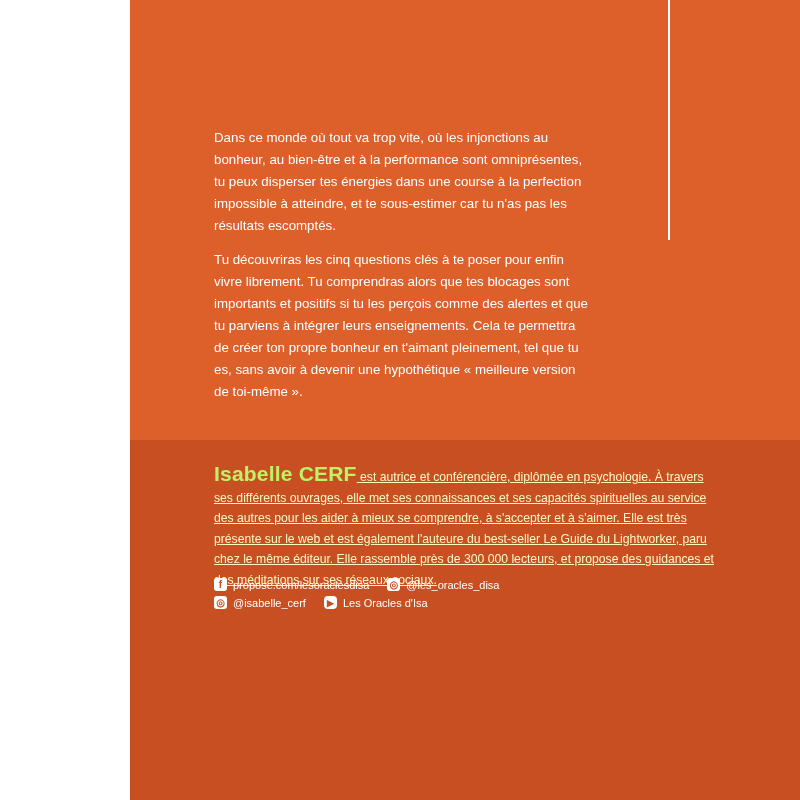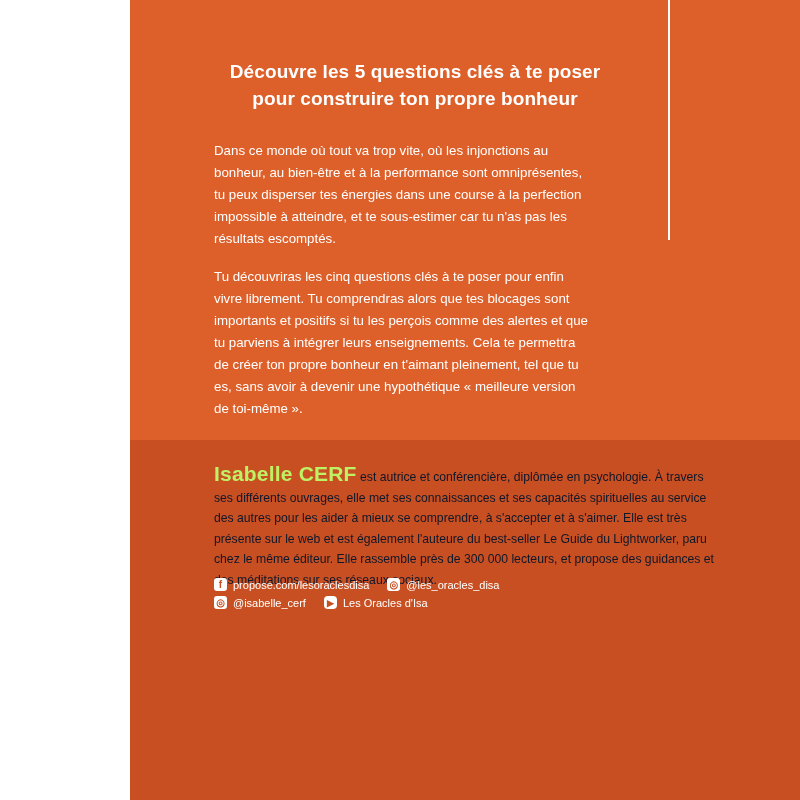--- a/index.html
+++ b/index.html
@@ -60,21 +60,21 @@
   .body-copy {
     position: absolute;
     left: 214px;
     top: 124px;
     width: 378px;
     color: #ffffff;
     font-size: 13.3px;
     line-height: 22px;
   }
   .body-copy p {
-    margin: 16px 0 12px 0;
+    margin: 3px 0 12px 0;
     text-align: left;
   }
 
   
   .author-block {
     position: absolute;
     left: 130px;
     top: 440px;
     width: 670px;
     height: 360px;
@@ -87,24 +87,25 @@
     width: 500px;
   }
   .author-name {
     color: #bef264;
     font-size: 21px;
     font-weight: bold;
     display: inline;
     letter-spacing: 0.2px;
   }
   .author-text {
-    color: #0f172a;
+    color: #fef9c3;
     font-size: 12.2px;
     line-height: 19.5px;
     display: inline;
+    text-decoration: underline;
   }
 
   
   .socials {
     position: absolute;
     left: 84px;
     top: 138px;
     width: 500px;
     color: #ffffff;
     font-size: 11px;
@@ -138,24 +139,20 @@
 </style>
 </head>
 <body>
 
 <div id="page">
 
   <div class="white-gutter"></div>
   <div class="cover"></div>
   <div class="hairline"></div>
 
-  <div class="headline">
-    <div>Découvre les 5 questions clés à te poser</div>
-    <div>pour construire ton propre bonheur</div>
-  </div>
 
   <div class="body-copy">
     <p>Dans ce monde où tout va trop vite, où les injonctions au bonheur, au bien-être et à la performance sont omniprésentes, tu peux disperser tes énergies dans une course à la perfection impossible à atteindre, et te sous-estimer car tu n'as pas les résultats escomptés.</p>
     <p>Tu découvriras les cinq questions clés à te poser pour enfin vivre librement. Tu comprendras alors que tes blocages sont importants et positifs si tu les perçois comme des alertes et que tu parviens à intégrer leurs enseignements. Cela te permettra de créer ton propre bonheur en t'aimant pleinement, tel que tu es, sans avoir à devenir une hypothétique « meilleure version de toi-même ».</p>
   </div>
 
   <div class="author-block">
     <div class="author-inner">
       <span class="author-name">Isabelle CERF</span><span class="author-text"> est autrice et conférencière,  diplômée en psychologie. À travers ses différents ouvrages, elle met ses connaissances et ses capacités spirituelles au service des autres pour les aider à mieux se comprendre, à s'accepter et à s'aimer. Elle est très présente sur le web et est également l'auteure du best-seller </span><span class="author-text ital">Le Guide du Lightworker</span><span class="author-text">, paru chez le même éditeur. Elle rassemble près de 300 000 lecteurs, et propose des guidances et des méditations sur ses réseaux sociaux.</span>
     </div>

